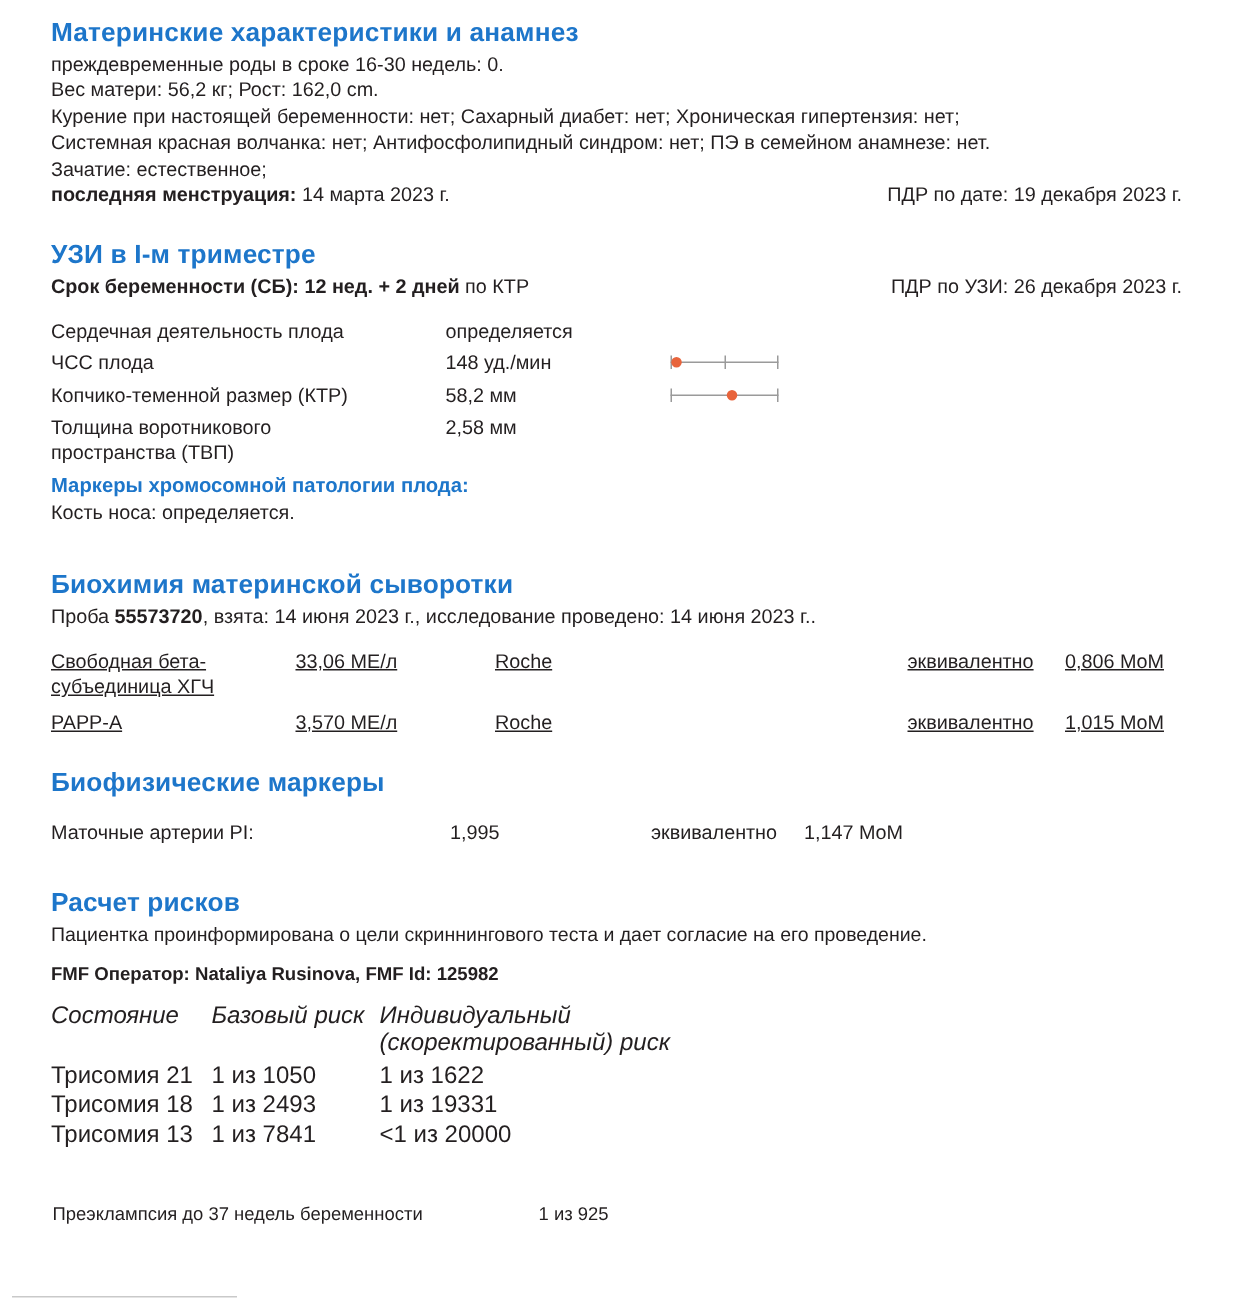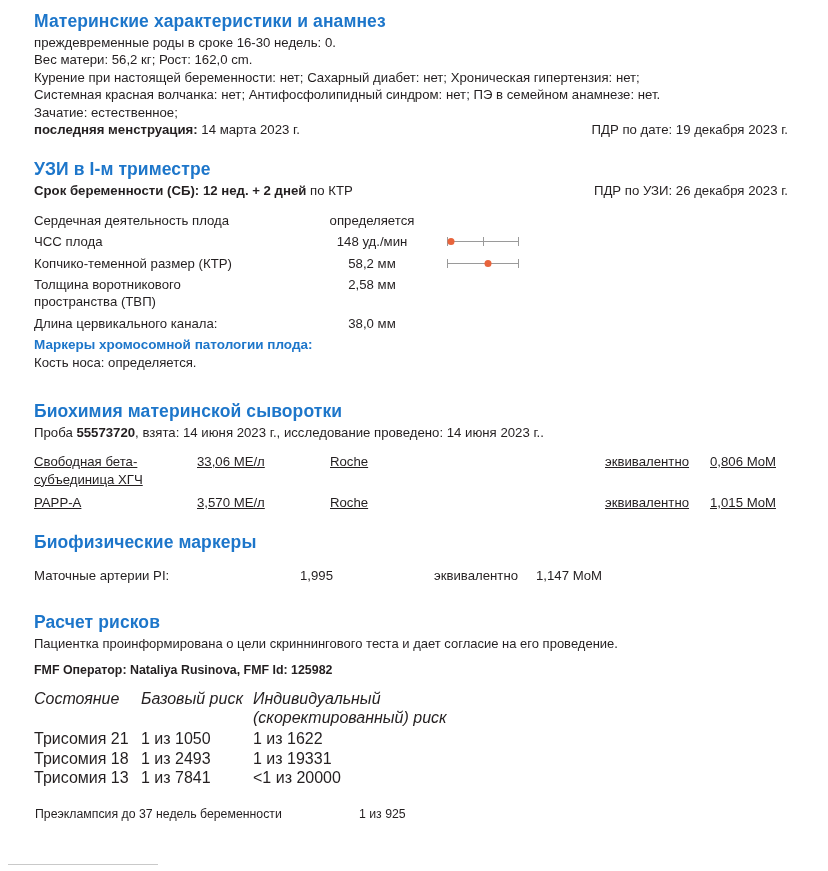--- a/index.html
+++ b/index.html
@@ -70,21 +70,21 @@
     margin-top: 12px;
   }
   .us-table td {
     font-size: 13.2px;
     line-height: 17.4px;
     vertical-align: top;
     padding: 0 0 4px 0;
     color: #231f20;
   }
   .us-label { width: 263px; }
-  .us-value { width: 150px; text-align: center; }
+  .us-value { width: 150px; }
   .us-gauge { width: 110px; padding-top: 2px !important; }
 
   
   .gauge {
     position: relative;
     width: 72px;
     height: 13px;
   }
   .gauge .bar {
     position: absolute;
@@ -166,21 +166,21 @@
   .risk-table thead td {
     font-style: italic;
     padding-bottom: 3px;
   }
   .c-cond { width: 107px; }
   .c-base { width: 112px; }
   .c-indiv { width: 280px; }
 
   .pe-table {
     border-collapse: collapse;
-    margin-top: 16px;
+    margin-top: 32px;
   }
   .pe-table td {
     font-size: 12.3px;
     line-height: 18px;
     vertical-align: top;
     color: #231f20;
   }
   .c-pe-label { width: 322px; }
 
   .fmf-line {
@@ -283,25 +283,20 @@
             </td>
           </tr>
 
           <tr>
             <td class="us-label" style="white-space:pre-line">Толщина воротникового
 пространства (ТВП)</td>
             <td class="us-value">2,58 мм</td>
             <td class="us-gauge"></td>
           </tr>
 
-          <tr>
-            <td class="us-label">Длина цервикального канала:</td>
-            <td class="us-value">38,0 мм</td>
-            <td class="us-gauge"></td>
-          </tr>
         </tbody>
       </table>
 
       <h3 class="sub-title">Маркеры хромосомной патологии плода:</h3>
       <div class="line">Кость носа: определяется.</div>
     </section>
 
     <div class="gap-28"></div>
 
     <section>

